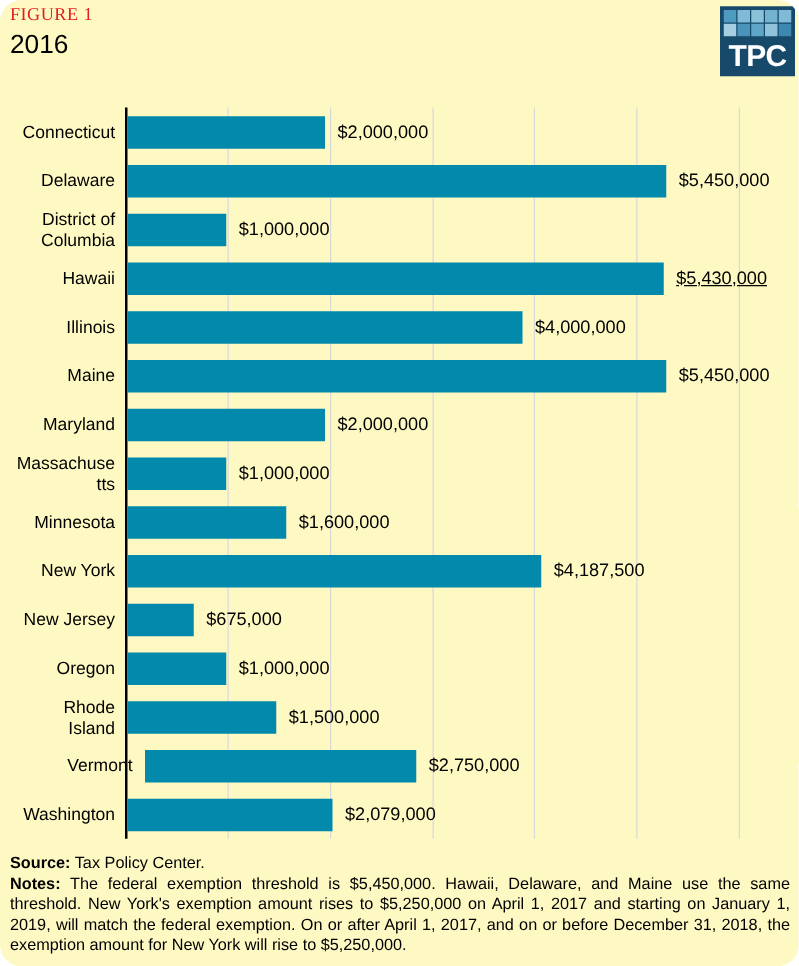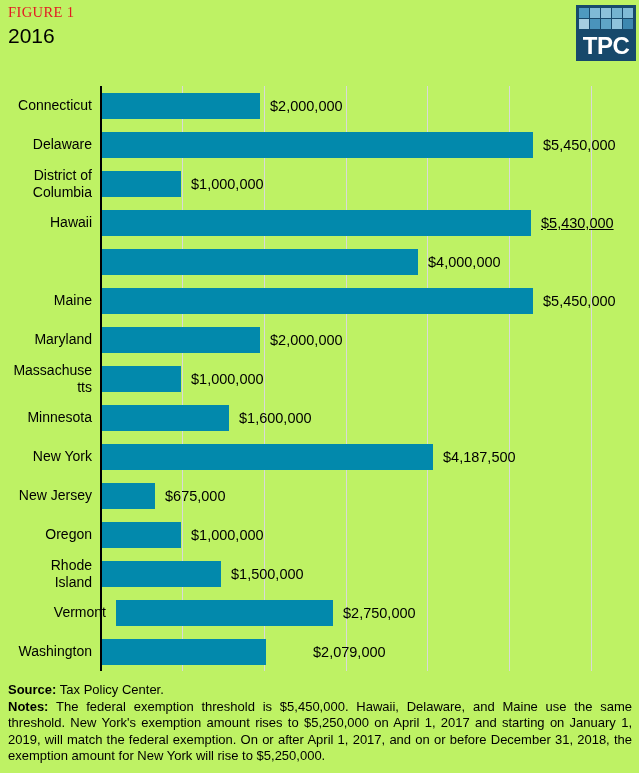--- a/index.html
+++ b/index.html
@@ -1,17 +1,17 @@
 <!DOCTYPE html>
 <html><head>
 <meta charset="utf-8">
 <style>
   html, body { margin: 0; padding: 0; background: #ffffff; }
   body { width: 639px; height: 773px; font-family: "Liberation Sans", sans-serif; }
-  .page { position: relative; width: 639px; height: 773px; overflow: hidden; background: #bef264; }
+  .page { position: relative; width: 639px; height: 773px; overflow: hidden; background: #fef9c3; border-radius: 17px; }
 
   
   .figure-label {
     position: absolute; left: 8px; top: 4px;
     font-family: "Liberation Serif", serif;
     font-size: 14.5px; letter-spacing: 0.4px; color: #E31B23;
   }
   .chart-title {
     position: absolute; left: 8px; top: 23px;
     font-size: 21px; line-height: 25px; color: #000;
@@ -108,20 +108,21 @@
 Columbia</div>
         <div class="bar" style="width: 79px; background: rgb(2, 137, 172);"></div>
         <div class="val-label" style="left: 191px;">$1,000,000</div>
       </div>
       <div class="bar-row" style="top: 117px;">
         <div class="cat-label">Hawaii</div>
         <div class="bar" style="width: 429px; background: rgb(2, 137, 172);"></div>
         <div class="val-label" style="left: 541px; text-decoration: underline;">$5,430,000</div>
       </div>
       <div class="bar-row" style="top: 156px;">
+        <div class="cat-label">Illinois</div>
         <div class="bar" style="width: 316px; background: rgb(2, 137, 172);"></div>
         <div class="val-label" style="left: 428px;">$4,000,000</div>
       </div>
       <div class="bar-row" style="top: 195px;">
         <div class="cat-label">Maine</div>
         <div class="bar" style="width: 431px; background: rgb(2, 137, 172);"></div>
         <div class="val-label" style="left: 543px;">$5,450,000</div>
       </div>
       <div class="bar-row" style="top: 234px;">
         <div class="cat-label">Maryland</div>
@@ -161,21 +162,21 @@
         <div class="val-label" style="left: 231px;">$1,500,000</div>
       </div>
       <div class="bar-row" style="top: 507px; margin-left: 14px;">
         <div class="cat-label">Vermont</div>
         <div class="bar" style="width: 217px; background: rgb(2, 137, 172);"></div>
         <div class="val-label" style="left: 329px;">$2,750,000</div>
       </div>
       <div class="bar-row" style="top: 546px;">
         <div class="cat-label">Washington</div>
         <div class="bar" style="width: 164px; background: rgb(2, 137, 172);"></div>
-        <div class="val-label" style="left: 276px; margin-left: 37px;">$2,079,000</div>
+        <div class="val-label" style="left: 276px;">$2,079,000</div>
       </div>
     </div>
 
   <div class="footer">
     <p><span class="b">Source:</span> <span>Tax Policy Center.</span></p>
     <p class="notes-p"><span class="b">Notes:</span> <span>The federal exemption threshold is $5,450,000. Hawaii, Delaware, and Maine use the same threshold. New York's exemption amount rises to $5,250,000 on April 1, 2017 and starting on January 1, 2019, will match the federal exemption. On or after April 1, 2017, and on or before December 31, 2018, the exemption amount for New York will rise to $5,250,000.</span></p>
   </div>
 
 </div>
 

